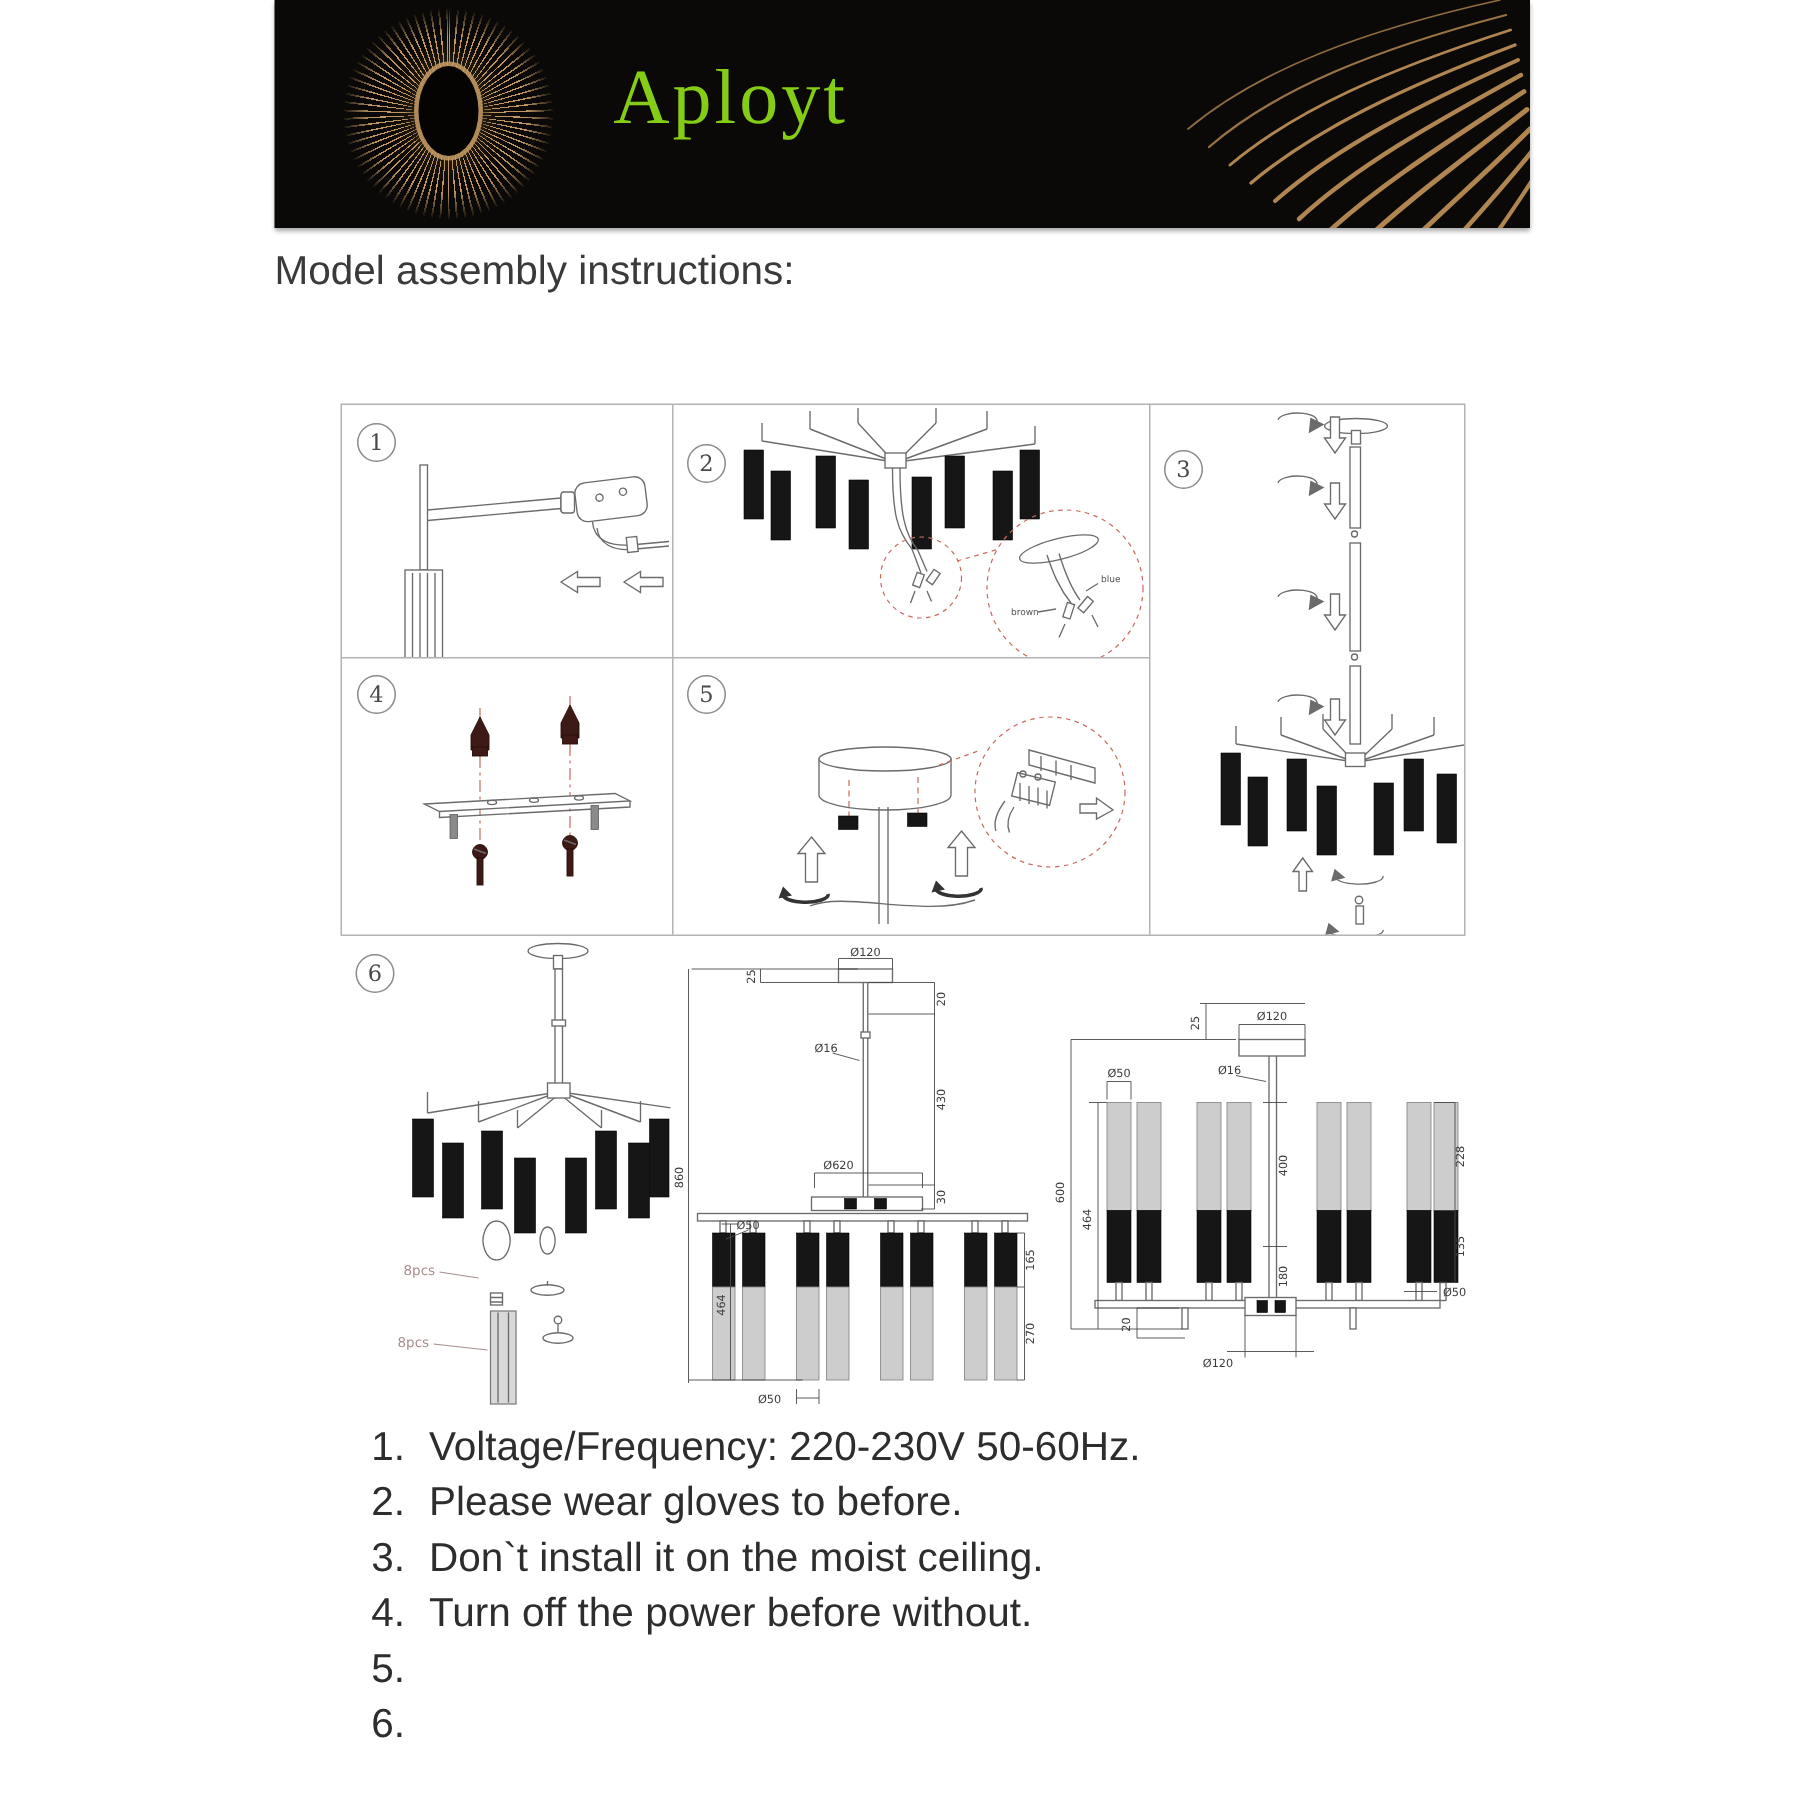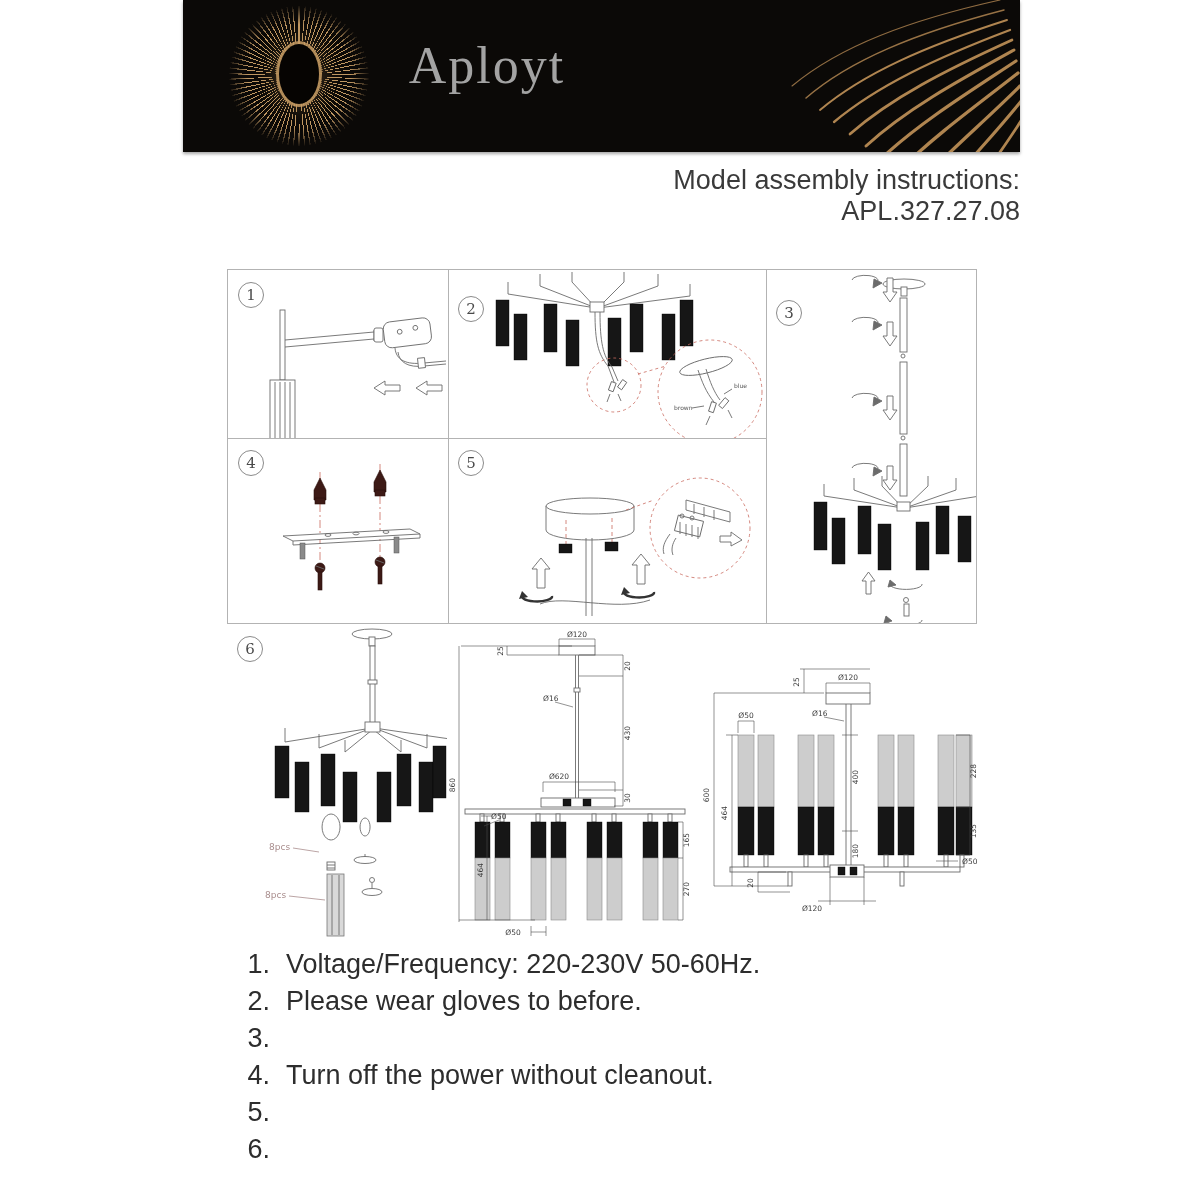--- a/index.html
+++ b/index.html
@@ -9,25 +9,25 @@
   
   .header{position:absolute;left:183px;top:0;width:837px;height:152px;background:#0b0907;overflow:hidden;
           box-shadow:0 2px 3px rgba(0,0,0,.35);}
   .sunburst{position:absolute;left:46px;top:6px;width:140px;height:140px;border-radius:50%;
             background:repeating-conic-gradient(rgba(203,160,104,.95) 0deg 1.1deg, rgba(11,9,7,0) 1.1deg 4.6deg);
             -webkit-mask-image:radial-gradient(circle,rgba(0,0,0,0) 0 16%,#000 30% 52%,rgba(0,0,0,0) 72%);
             mask-image:radial-gradient(circle,rgba(0,0,0,0) 0 16%,#000 30% 52%,rgba(0,0,0,0) 72%);}
   .sun-core{position:absolute;left:96px;top:44px;width:40px;height:60px;border-radius:50%;
             background:#060402;box-shadow:0 0 0 3px rgba(199,156,100,.85),0 0 22px 6px rgba(170,128,72,.28);}
   .brand{position:absolute;left:204px;top:36px;width:200px;text-align:center;
-         font-family:"Liberation Serif",serif;font-weight:400;font-size:52px;letter-spacing:2px;color:#a3a3a3;}
+         font-family:"Liberation Serif",serif;font-weight:400;font-size:52px;letter-spacing:2px;color:#84cc16;}
   .rays{position:absolute;right:0;top:0;}
 
   
-  .title{position:absolute;left:183px;top:165px;width:837px;text-align:right;color:#3a3a3a;}
+  .title{position:absolute;left:183px;top:165px;width:837px;text-align:left;color:#3a3a3a;}
   .title .l1{font-size:27px;line-height:31px;}
   .title .l2{font-size:27px;line-height:31px;}
 
   
   .grid{position:absolute;left:227px;top:269px;width:748px;height:353px;border:1px solid #b3b3b3;}
   .vline{position:absolute;top:0;width:1px;height:353px;background:#b3b3b3;}
   .hline{position:absolute;left:0;top:168px;width:538px;height:1px;background:#b3b3b3;}
   .cell{position:absolute;}
   .badge{position:absolute;left:10px;top:12px;width:24px;height:24px;border:1.3px solid #8b8b8b;border-radius:50%;
          display:flex;align-items:center;justify-content:center;
@@ -73,21 +73,20 @@
         <path d="M318,73 C276,106 237,134 204,166" stroke-width="3.3"></path>
         <path d="M320,86 C288,118 255,146 226,176" stroke-width="3.3"></path>
         <path d="M322,100 C298,130 273,156 250,184" stroke-width="3.1"></path>
         <path d="M324,116 C308,142 290,166 272,192" stroke-width="2.8"></path>
       </g>
     </svg>
   </div>
 
   <div class="title">
     <div class="l1">Model assembly instructions:</div>
-    <div class="l2">APL.327.27.08</div>
   </div>
 
   <div class="grid">
     <div class="vline" style="left:220px"></div>
     <div class="vline" style="left:538px"></div>
     <div class="hline"></div>
 
     <div class="cell" style="left:0;top:0;width:220px;height:168px">
       <div class="badge">1</div>
       <svg width="220" height="168" viewBox="0 0 220 168">
@@ -517,24 +516,25 @@
     <div class="row">
       <span class="num">1.</span>
       <span class="txt">Voltage/Frequency: 220-230V 50-60Hz.</span>
     </div>
     <div class="row">
       <span class="num">2.</span>
       <span class="txt">Please wear gloves to before.</span>
     </div>
     <div class="row">
       <span class="num">3.</span>
+      <span class="txt">Don`t install it on the moist ceiling.</span>
     </div>
     <div class="row">
       <span class="num">4.</span>
-      <span class="txt">Turn off the power without cleanout.</span>
+      <span class="txt">Turn off the power before without.</span>
     </div>
     <div class="row">
       <span class="num">5.</span>
     </div>
     <div class="row">
       <span class="num">6.</span>
     </div>
   </div>
 
 </div>

